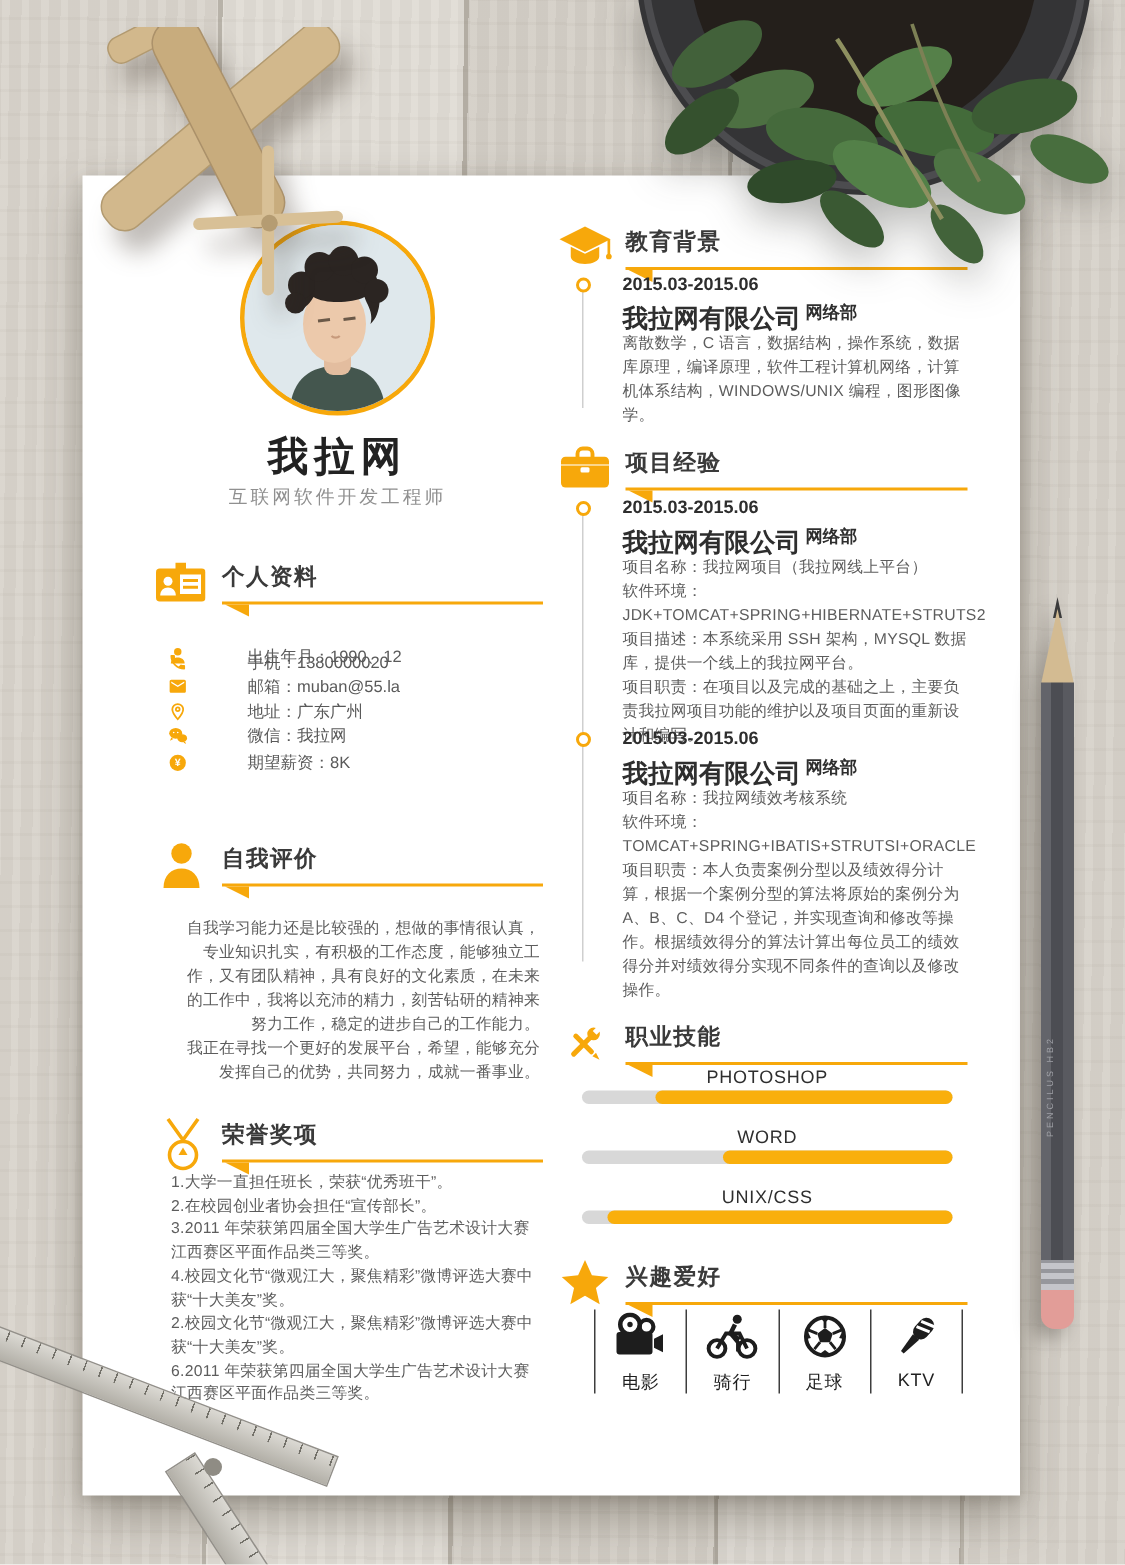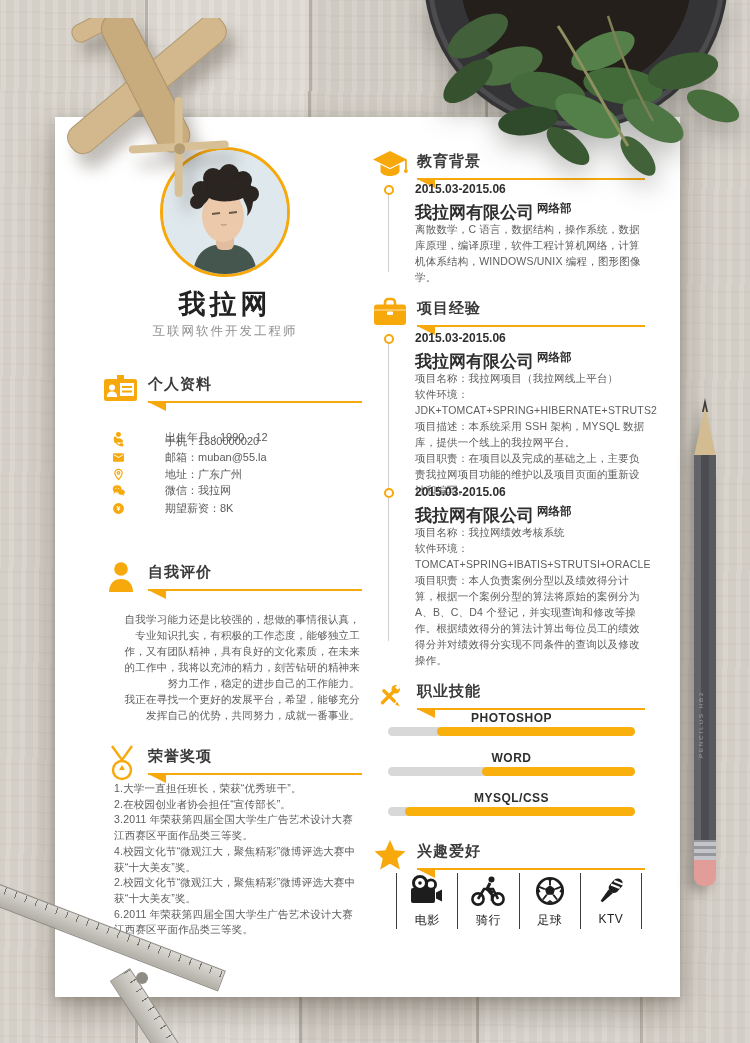--- a/index.html
+++ b/index.html
@@ -44,21 +44,21 @@
   
   .tline{position:absolute;left:16px;width:1px;background:#cfcfcf;}
   .tdot{position:absolute;left:11.5px;width:6px;height:6px;border:2px solid #F7A80B;
     border-radius:50%;background:#fff;}
   .date{position:absolute;left:43px;font-size:12px;font-weight:700;color:#2e2e2e;}
   .comp{position:absolute;left:43px;font-size:17px;font-weight:700;color:#2e2e2e;}
   .dept{position:absolute;left:165px;font-size:11.5px;font-weight:700;color:#2e2e2e;}
   .entry-body{position:absolute;left:43px;right:0;}
   
   .skill-label{position:absolute;left:16px;width:247px;text-align:center;font-size:12px;
-    font-weight:700;color:#2e2e2e;letter-spacing:.5px;}
+    font-weight:400;color:#2e2e2e;letter-spacing:.5px;}
   .skill-track{position:absolute;left:16px;width:247px;height:9px;background:#d8d8d8;
     border-radius:5px;}
   .skill-fill{position:absolute;right:0;top:0;bottom:0;background:#F9AF0C;border-radius:5px;}
   
   .int-row{position:absolute;left:24px;top:756px;width:246px;height:56px;display:flex;}
   .int-cell{flex:1;position:relative;border-left:1.5px solid #3e3e3e;text-align:center;}
   .int-cell:last-child{border-right:1.5px solid #3e3e3e;}
   .int-cell svg{margin-top:2px;}
   .int-label{font-size:12px;font-weight:400;color:#1f1f1f;margin-top:1px;letter-spacing:.5px;}
   
@@ -308,21 +308,21 @@
       </div>
 
       <div class="skill-label" style="top:594px;">PHOTOSHOP</div>
       <div class="skill-track" style="top:610px;">
           <div class="skill-fill" style="width: 80%;"></div>
         </div>
       <div class="skill-label" style="top:634px;">WORD</div>
       <div class="skill-track" style="top:650px;">
           <div class="skill-fill" style="width: 62%;"></div>
         </div>
-      <div class="skill-label" style="top:674px;">MYSQL/CSS</div>
+      <div class="skill-label" style="top:674px;">UNIX/CSS</div>
       <div class="skill-track" style="top:690px;">
           <div class="skill-fill" style="width: 93%;"></div>
         </div>
 
       <div class="sec" style="top:721px;height:36px;">
         <svg class="sec-icon" style="left:2px;top:2px;" width="32" height="30" viewBox="0 0 32 30">
             <polygon fill="#F7A80B" points="16,0 20.6,10.2 31.5,11.3 23.3,18.6 25.8,29.5 16,23.8 6.2,29.5 8.7,18.6 0.5,11.3 11.4,10.2"></polygon>
           </svg>
         <div class="sec-t">兴趣爱好</div>
         <div class="rule"></div>

